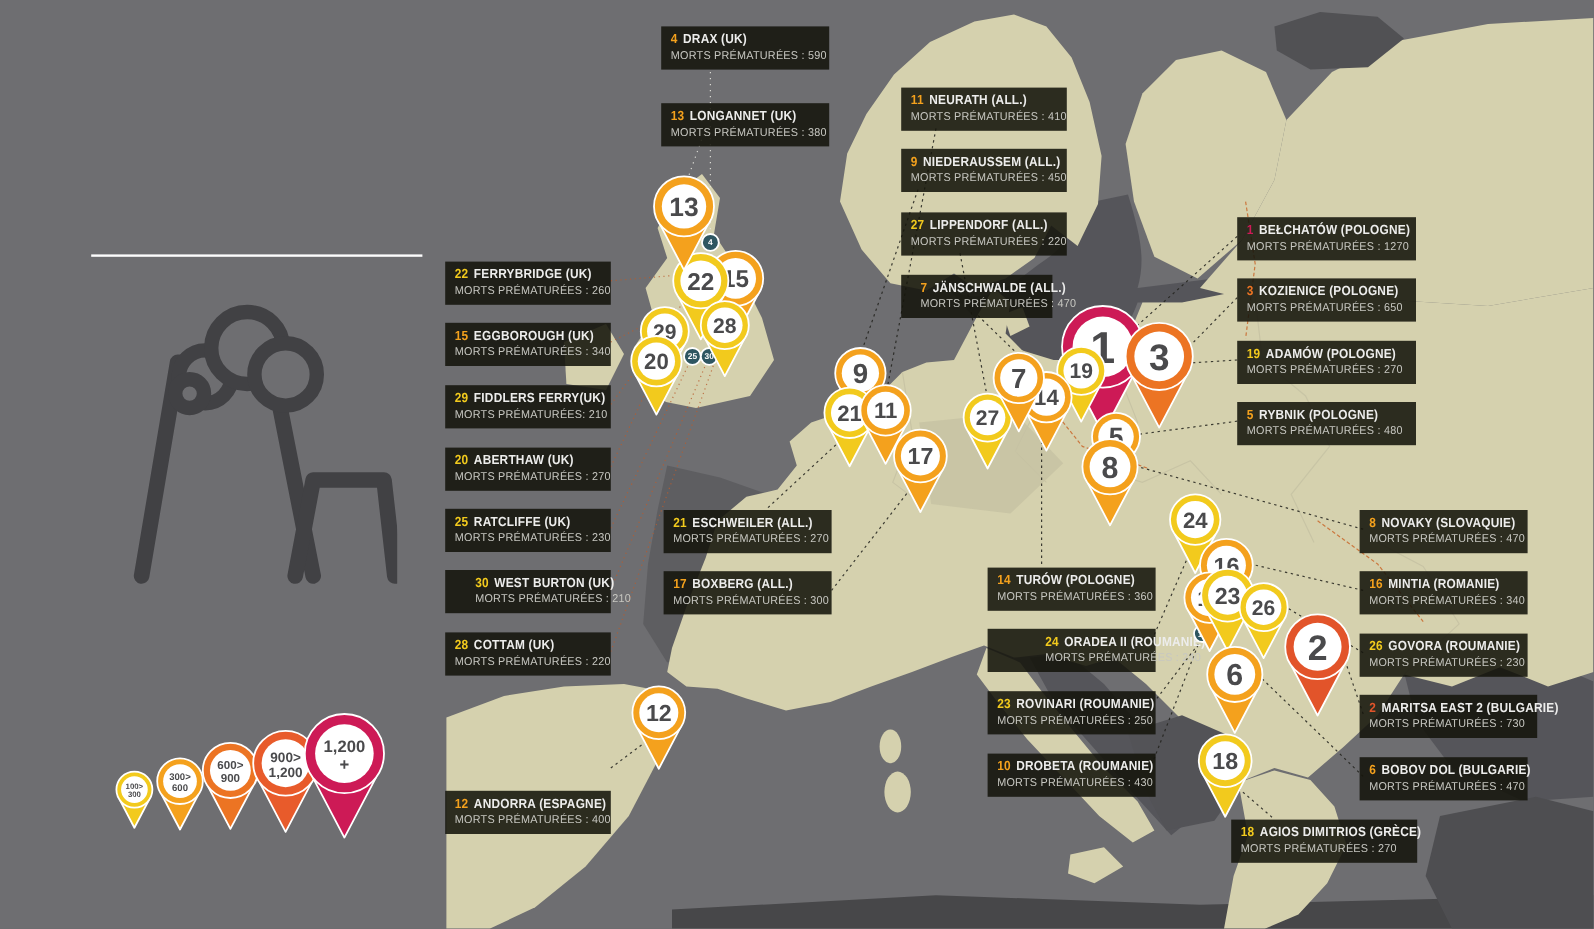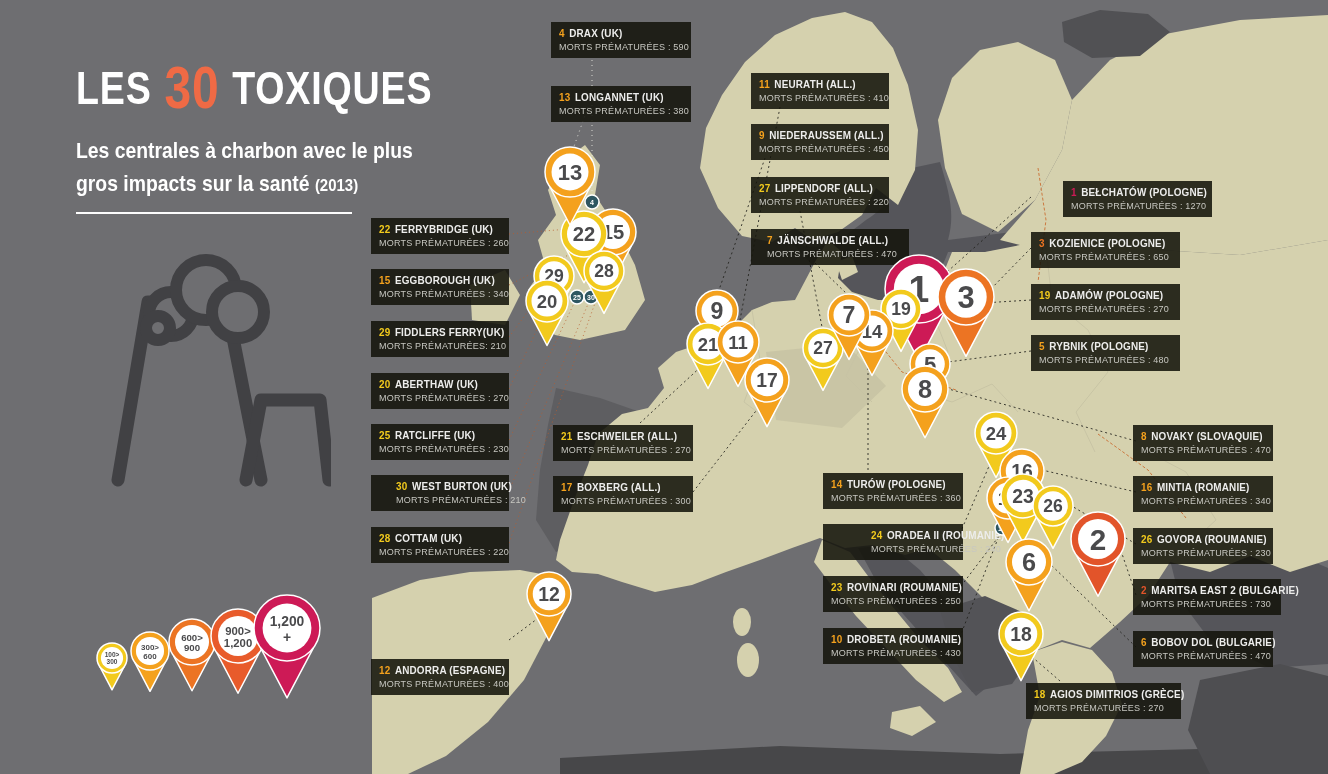--- a/index.html
+++ b/index.html
@@ -104,51 +104,37 @@
       <polyline points="509,440 577,297"></polyline>
       <polyline points="509,491 591,297"></polyline>
       <polyline points="509,543 604,278"></polyline>
     </g>
     <g fill="none" stroke="#e6e6df" stroke-width="1" stroke-dasharray="1 4" opacity=".9">
       <polyline points="592,60 592,198"></polyline>
       <polyline points="588,107 572,152"></polyline>
     </g>
   </svg>
 
-  <div id="title-block">
-    <div class="headline">
-      <span>LES</span>
-      <span class="count">30</span>
-      <span>TOXIQUES</span>
-    </div>
-    <div class="subtitle">
-      <div>Les centrales à charbon avec le plus</div>
-      <div>
-        <span>gros impacts sur la santé</span>
-        <span class="year">(2013)</span>
-      </div>
-    </div>
-  </div>
   <div id="title-rule"></div>
 
   <svg id="factory-icon" width="235" height="235" viewBox="0 0 235 235">
     <g fill="none" stroke="#414144" stroke-width="13" stroke-linejoin="round" stroke-linecap="round">
       <path d="M22,228 L52,50 L130,50 L165,228"></path>
       <path d="M150,228 L165,148 L224,148 L233,228"></path>
     </g>
     <g stroke="#414144" stroke-width="12" fill="#6e6e71">
       <circle cx="75" cy="62" r="22"></circle>
       <circle cx="110" cy="38" r="30"></circle>
       <circle cx="142" cy="60" r="26"></circle>
       <circle cx="62" cy="76" r="12"></circle>
     </g>
   </svg>
 
   <div id="callout-layer">
-      <div class="callout" style="left: 1031px; top: 181px; width: 149px; margin-left: 32px;">
+      <div class="callout" style="left: 1031px; top: 181px; width: 149px;">
         <div class="c-title"><span class="c-num" style="color: rgb(205, 26, 86);">1</span><span>BEŁCHATÓW (POLOGNE)</span></div>
         <div class="c-sub">MORTS PRÉMATURÉES : 1270</div>
       </div>
       <div class="callout" style="left: 1133px; top: 579px; width: 148px;">
         <div class="c-title"><span class="c-num" style="color: rgb(226, 84, 42);">2</span><span>MARITSA EAST 2 (BULGARIE)</span></div>
         <div class="c-sub">MORTS PRÉMATURÉES : 730</div>
       </div>
       <div class="callout" style="left: 1031px; top: 232px; width: 149px;">
         <div class="c-title"><span class="c-num" style="color: rgb(236, 116, 35);">3</span><span>KOZIENICE (POLOGNE)</span></div>
         <div class="c-sub">MORTS PRÉMATURÉES : 650</div>
@@ -158,21 +144,21 @@
         <div class="c-sub">MORTS PRÉMATURÉES : 590</div>
       </div>
       <div class="callout" style="left: 1031px; top: 335px; width: 149px;">
         <div class="c-title"><span class="c-num" style="color: rgb(244, 161, 29);">5</span><span>RYBNIK (POLOGNE)</span></div>
         <div class="c-sub">MORTS PRÉMATURÉES : 480</div>
       </div>
       <div class="callout" style="left: 1133px; top: 631px; width: 140px;">
         <div class="c-title"><span class="c-num" style="color: rgb(244, 161, 29);">6</span><span>BOBOV DOL (BULGARIE)</span></div>
         <div class="c-sub">MORTS PRÉMATURÉES : 470</div>
       </div>
-      <div class="callout" style="left: 751px; top: 229px; width: 158px; padding-left: 16px;">
+      <div class="callout" style="left: 751px; top: 229px; width: 126px; padding-left: 16px;">
         <div class="c-title"><span class="c-num" style="color: rgb(244, 161, 29);">7</span><span>JÄNSCHWALDE (ALL.)</span></div>
         <div class="c-sub">MORTS PRÉMATURÉES : 470</div>
       </div>
       <div class="callout" style="left: 1133px; top: 425px; width: 140px;">
         <div class="c-title"><span class="c-num" style="color: rgb(244, 161, 29);">8</span><span>NOVAKY (SLOVAQUIE)</span></div>
         <div class="c-sub">MORTS PRÉMATURÉES : 470</div>
       </div>
       <div class="callout" style="left: 751px; top: 124px; width: 138px;">
         <div class="c-title"><span class="c-num" style="color: rgb(244, 161, 29);">9</span><span>NIEDERAUSSEM (ALL.)</span></div>
         <div class="c-sub">MORTS PRÉMATURÉES : 450</div>

